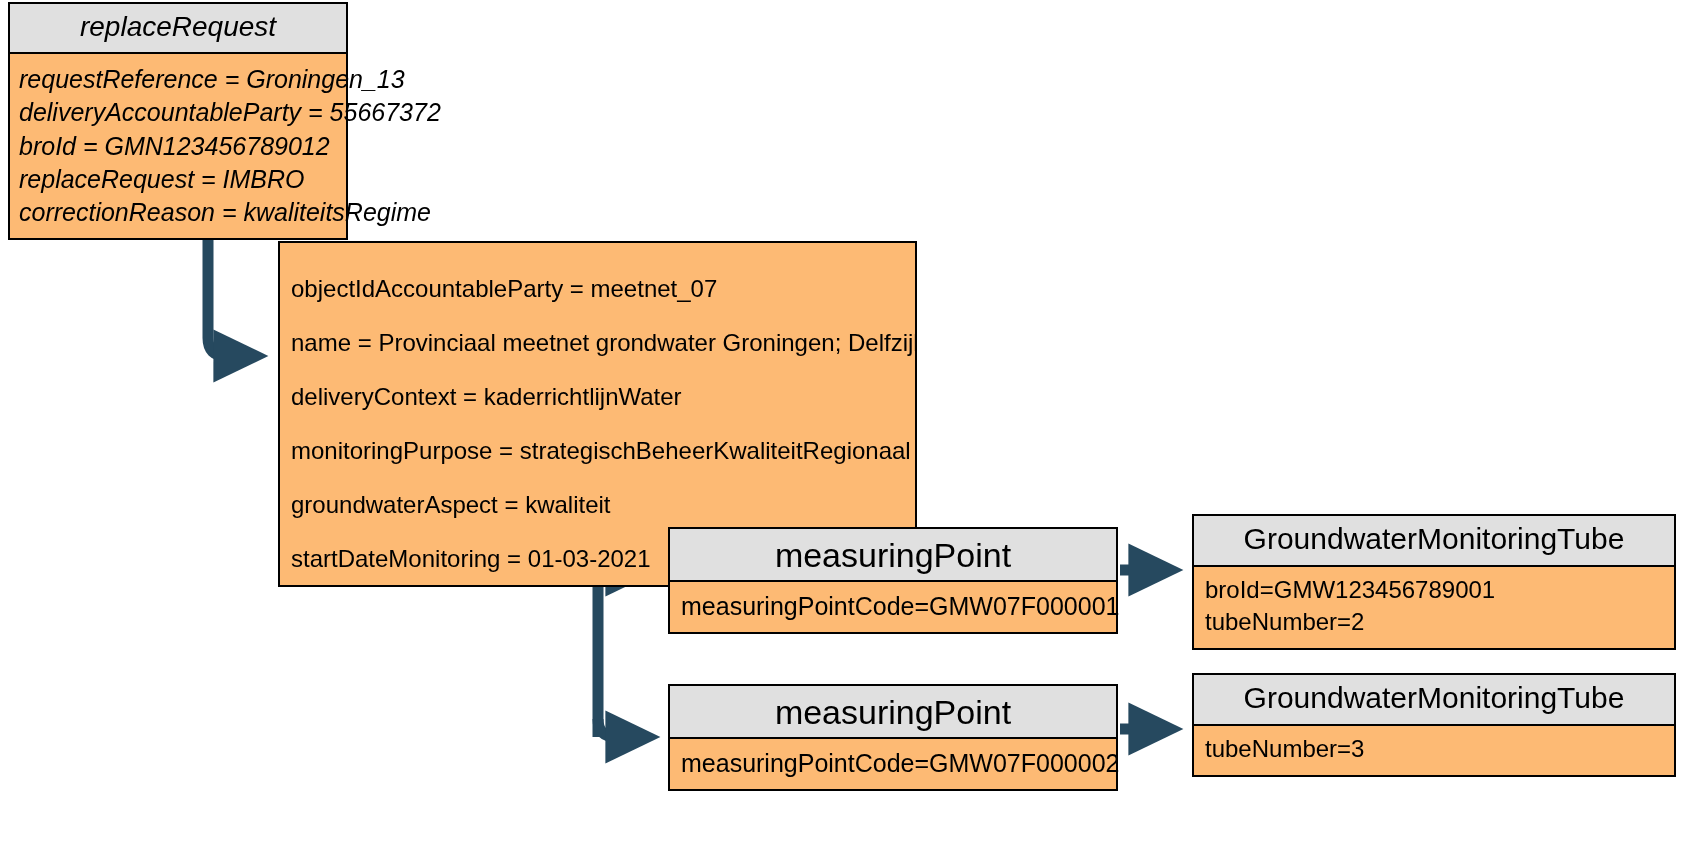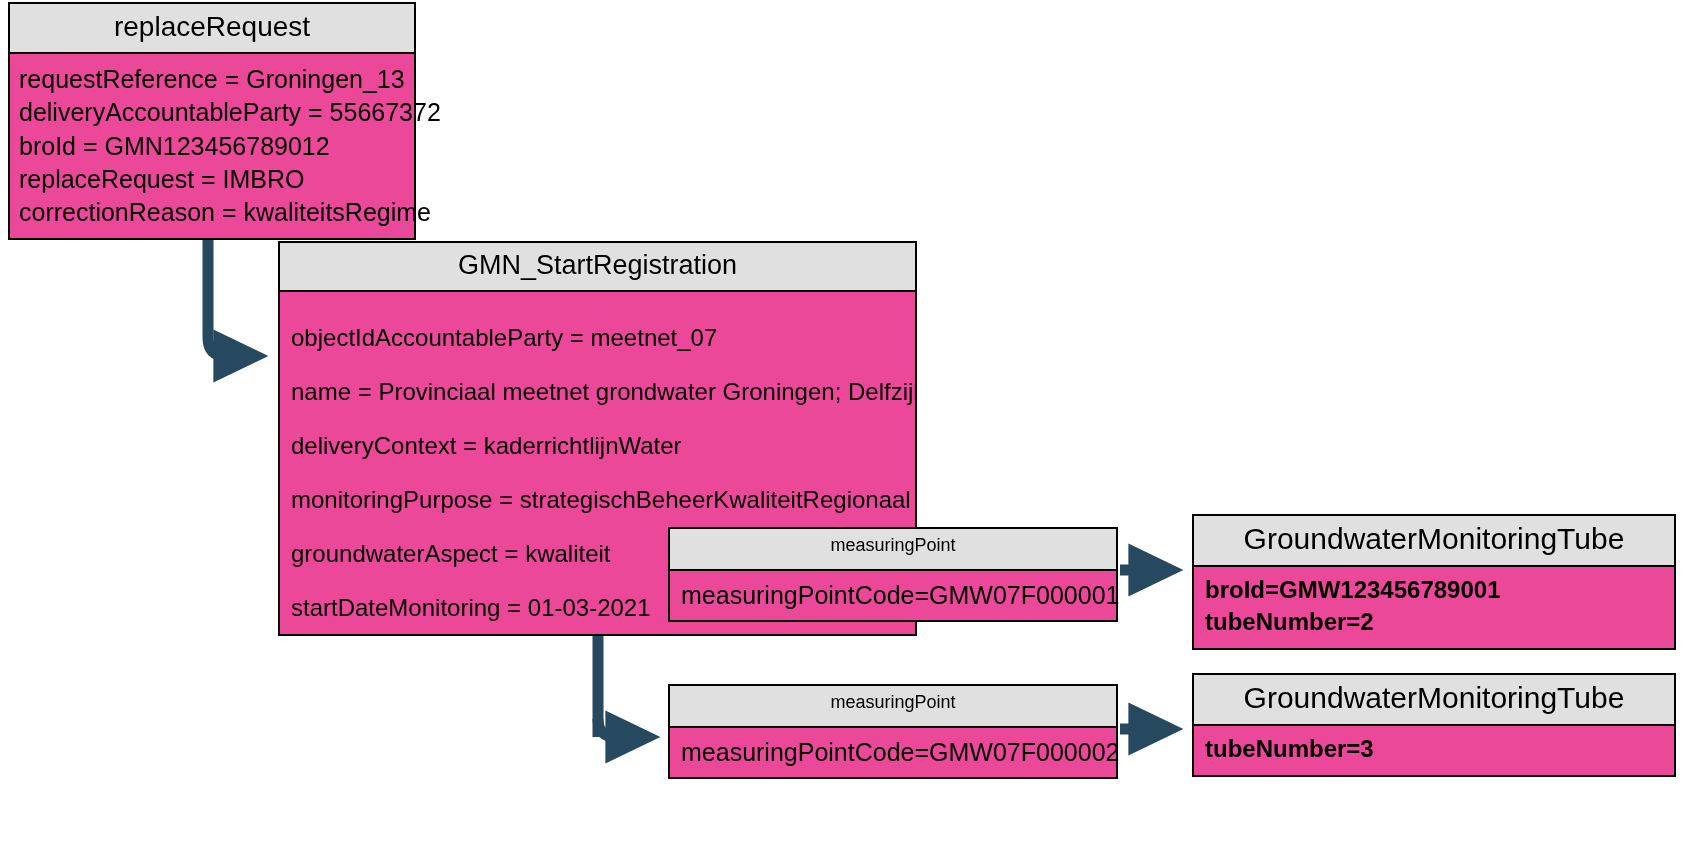--- a/index.html
+++ b/index.html
@@ -35,51 +35,51 @@
     background: #e0e0e0;
     border-bottom: 2px solid #000000;
     text-align: center;
     font-size: 27px;
     line-height: 1.22;
     padding: 5px 8px 7px 8px;
     white-space: nowrap;
     overflow: hidden;
   }
   .uml-body {
-    background: #ec4899;
+    background: #fdba74;
     padding: 7px 10px 8px 10px;
   }
   .attr-line {
     font-size: 25px;
     line-height: 1.32;
     white-space: nowrap;
     color: #000000;
   }
 
   
-  #box-replace-request { left: 8px;   top: 2px;   width: 408px;  }
+  #box-replace-request { left: 8px;   top: 2px;   width: 340px; font-style: italic;  }
   #box-replace-request .uml-header { font-size: 28px; padding-top: 6px; padding-bottom: 8px; }
   #box-replace-request .uml-body   { padding: 9px 9px 9px 9px; }
   #box-replace-request .attr-line  { font-size: 25px; line-height: 1.33; }
 
   #box-gmn-start { left: 278px; top: 241px; width: 639px; }
   #box-gmn-start .uml-header { font-size: 27px; padding-top: 6px; padding-bottom: 8px; }
   #box-gmn-start .uml-body   { padding: 8px 11px 10px 11px; }
   #box-gmn-start .attr-line  { font-size: 24px; line-height: 1.335; margin-top: 22px; }
 
   #box-mp-1 { left: 668px; top: 527px; width: 450px; }
   #box-mp-2 { left: 668px; top: 684px; width: 450px; }
-  .mp-box .uml-header { font-size: 18px; padding: 6px 8px 12px 8px; }
+  .mp-box .uml-header { font-size: 34px; padding: 6px 8px 4px 8px; }
   .mp-box .uml-body   { padding: 8px 11px 9px 11px; }
   .mp-box .attr-line  { font-size: 25px; line-height: 1.3; }
 
   #box-tube-1 { left: 1192px; top: 514px; width: 484px; }
   #box-tube-2 { left: 1192px; top: 673px; width: 484px; }
   .tube-box .uml-header { font-size: 30px; padding: 5px 8px 7px 8px; }
-  .tube-box .uml-body   { padding: 7px 11px 10px 11px; font-weight: bold; }
+  .tube-box .uml-body   { padding: 7px 11px 10px 11px; }
   .tube-box .attr-line  { font-size: 24px; line-height: 1.34; }
 </style>
 </head>
 <body>
 
 <div id="canvas">
 
   <svg class="connectors" viewBox="0 0 1686 864" xmlns="http://www.w3.org/2000/svg">
     <defs>
       <marker id="arrowhead" markerWidth="5.2" markerHeight="5.2" refX="3.6" refY="2.6" orient="auto" markerUnits="strokeWidth">
@@ -105,21 +105,20 @@
     <div class="uml-body">
       <div class="attr-line">requestReference = Groningen_13</div>
       <div class="attr-line">deliveryAccountableParty = 55667372</div>
       <div class="attr-line">broId = GMN123456789012</div>
       <div class="attr-line">replaceRequest = IMBRO</div>
       <div class="attr-line">correctionReason = kwaliteitsRegime</div>
     </div>
   </div>
 
   <div class="uml-box" id="box-gmn-start">
-    <div class="uml-header">GMN_StartRegistration</div>
     <div class="uml-body">
       <div class="attr-line">objectIdAccountableParty = meetnet_07</div>
       <div class="attr-line">name = Provinciaal meetnet grondwater Groningen; Delfzijl</div>
       <div class="attr-line">deliveryContext = kaderrichtlijnWater</div>
       <div class="attr-line">monitoringPurpose = strategischBeheerKwaliteitRegionaal</div>
       <div class="attr-line">groundwaterAspect = kwaliteit</div>
       <div class="attr-line">startDateMonitoring = 01-03-2021</div>
     </div>
   </div>
 

